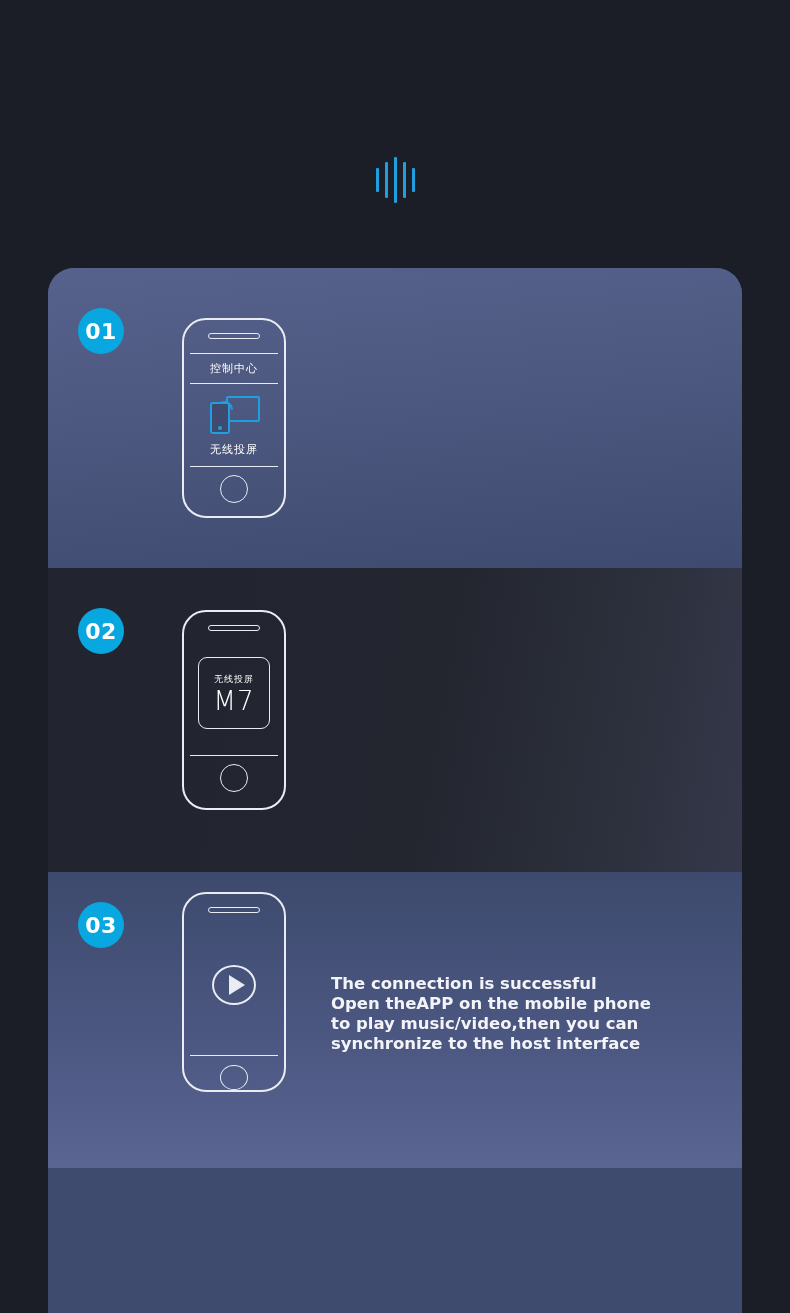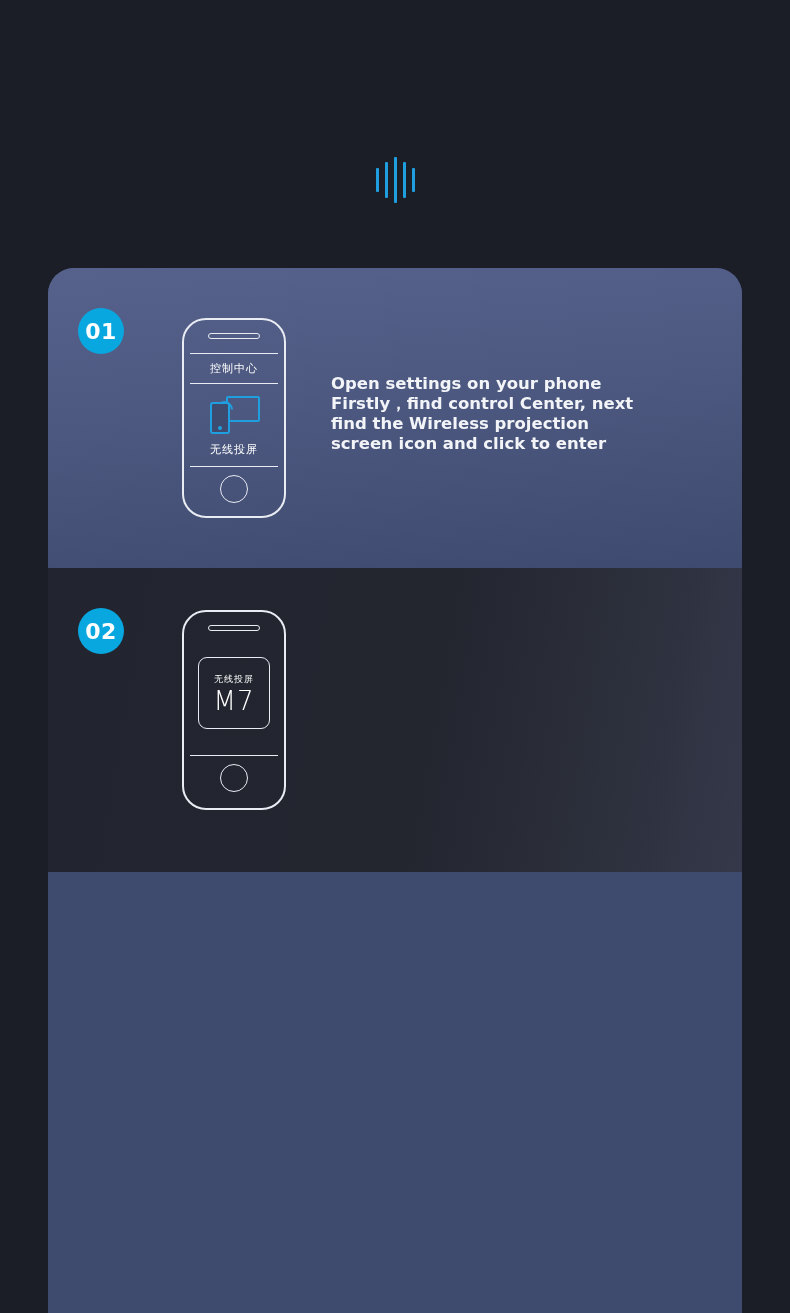--- a/index.html
+++ b/index.html
@@ -223,36 +223,49 @@
           <span class="arc arc2"></span>
           <span class="arc arc1"></span>
           <span class="dot"></span>
           <span class="handset"></span>
         </div>
         <div class="cn-label p1-wp">无线投屏</div>
         <div class="hr p1-hr3"></div>
         <div class="home-btn p1-home"></div>
       </div>
 
-      <div class="steptext text-1">Open settings on your phone
-Firstly，find control Center, next
-find the Wireless projection
-screen icon and click to enter</div>
     </div>
 
     <div class="band band-2">
       <div class="badge badge-2">02</div>
 
       <div class="phone phone-2">
         <div class="speaker"></div>
         <div class="screen-box">
           <span class="m-label">无线投屏</span>
           <span class="m-model">M7</span>
         </div>
         <div class="hr p2-hr2"></div>
         <div class="home-btn p2-home"></div>
       </div>
 
     </div>
 
+    <div class="band band-3">
+      <div class="badge badge-3">03</div>
+
+      <div class="phone phone-3">
+        <div class="speaker"></div>
+        <div class="play-circle">
+          <span class="play-tri"></span>
+        </div>
+        <div class="hr p3-hr"></div>
+        <div class="home-btn p3-home"></div>
+      </div>
+
+      <div class="steptext text-3">The connection is successful
+Open theAPP on the mobile phone
+to play music/video,then you can
+synchronize to the host interface</div>
+    </div>
 
   </div>
 </div>
 
 </body></html>

